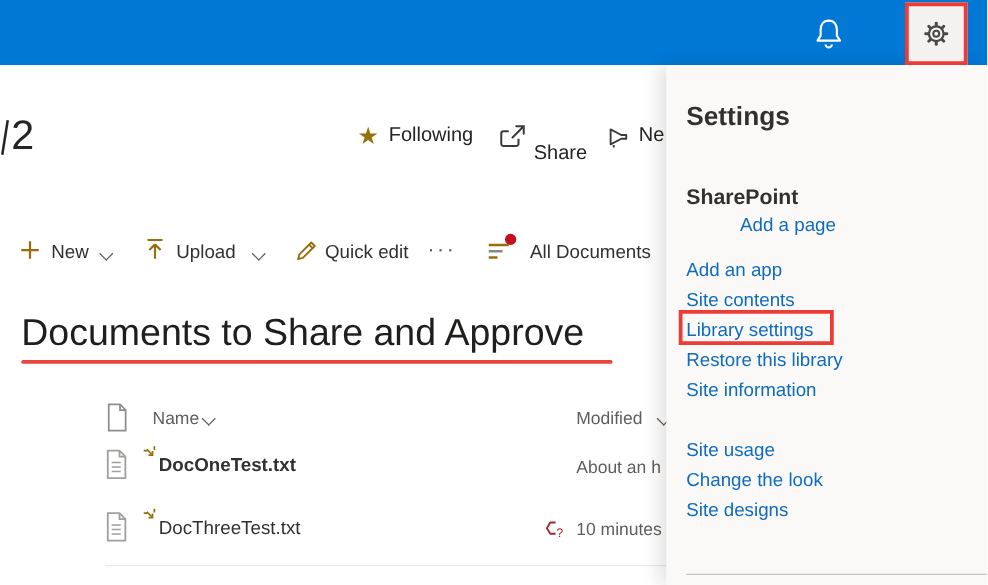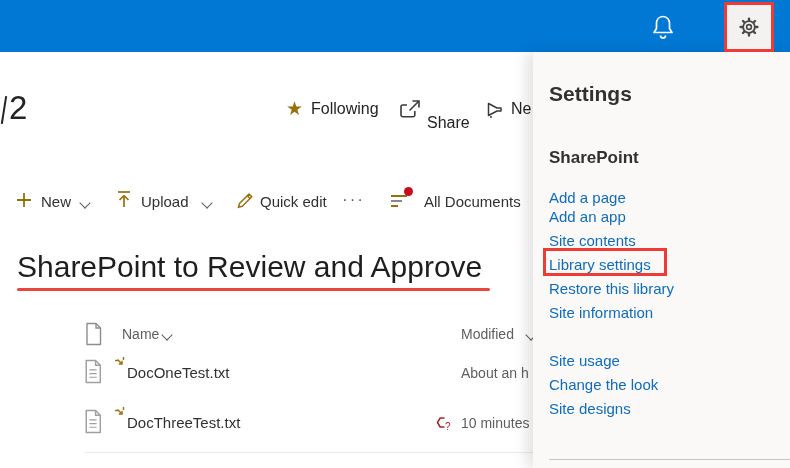--- a/index.html
+++ b/index.html
@@ -105,21 +105,21 @@
           <path d="M1 2 h16" stroke="#986f0b"></path>
             <path d="M1 7 h11" stroke="#8a8886"></path>
             <path d="M1 12 h7" stroke="#986f0b"></path>
         </svg>
       </span>
       <span class="red-dot"></span>
       <span class="tlbl" style="left:424px;">All Documents</span>
       <span class="chev" style="left:535px;top:199px;"></span>
     </div>
 
-    <h1 class="page-title" style="margin:0;">SharePoint to Review and Approve</h1>
+    <h1 class="page-title" style="margin:0;">Documents to Share and Approve</h1>
     <div class="title-underline"></div>
 
     <span class="abs" style="left:84px;top:322px;">
       <svg width="19" height="24" viewBox="0 0 19 24" fill="none" stroke="#8f8d8b" stroke-width="1.4">
         <path d="M3 1.5 h9 l4.5 4.5 v16.5 H3 z" stroke-linejoin="round"></path>
         <path d="M12 1.5 v4.5 h4.5"></path>
       </svg>
     </span>
     <span class="colhdr" style="left:122px;">Name</span>
     <span class="chev" style="left:163px;top:331px;"></span>
@@ -135,21 +135,21 @@
         </svg>
       </span>
       <span class="abs" style="left:114px;top:356px;">
         <svg width="12" height="13" viewBox="0 0 12 13" fill="none" stroke="#986f0b" stroke-width="1.4">
           <path d="M9.5 1 v3"></path>
             <path d="M1 4.5 h3"></path>
             <path d="M3.5 3.5 L8 8"></path>
             <path d="M8 4.8 V8 H4.8"></path>
         </svg>
       </span>
-      <span class="fname" style="left:127px;top:364px;">DocOneTest.txt</span>
+      <span class="fname" style="left:127px;top:364px;font-weight:bold;">DocOneTest.txt</span>
       <span class="fmod" style="left:461px;top:365px;">About an h</span>
     </div>
 
     <div>
       <span class="abs" style="left:83px;top:409px;">
         <svg width="20" height="25" viewBox="0 0 19 24" fill="none" stroke="#a19f9d" stroke-width="1.4">
           <path d="M3 1.5 h9 l4.5 4.5 v16.5 H3 z" stroke-linejoin="round"></path>
           <path d="M12 1.5 v4.5 h4.5"></path>
           <path d="M6 10.5 h7 M6 14 h7 M6 17.5 h7" stroke-width="1.1"></path>
         </svg>
@@ -196,21 +196,21 @@
         <circle cx="12" cy="12" r="6.4" fill="#f3f2f1" stroke="#4a4846" stroke-width="2"></circle>
         <circle cx="12" cy="12" r="2.6" fill="#f3f2f1" stroke="#4a4846" stroke-width="1.8"></circle>
       </svg>
     </span>
   </div>
 
   <div class="panel">
     <div class="panel-title">Settings</div>
     <div class="panel-section">SharePoint</div>
 
-    <a class="plink" style="top:137px;">Add a page</a>
+    <a class="plink" style="top:120px;margin-left:43px;">Add a page</a>
     <a class="plink" style="top:156px;">Add an app</a>
     <a class="plink" style="top:180px;">Site contents</a>
     <a class="plink" style="top:204px;">Library settings</a>
     <a class="plink" style="top:228px;">Restore this library</a>
     <a class="plink" style="top:252px;">Site information</a>
     <a class="plink" style="top:300px;">Site usage</a>
     <a class="plink" style="top:324px;">Change the look</a>
     <a class="plink" style="top:348px;">Site designs</a>
 
     <div class="lib-annot"></div>

